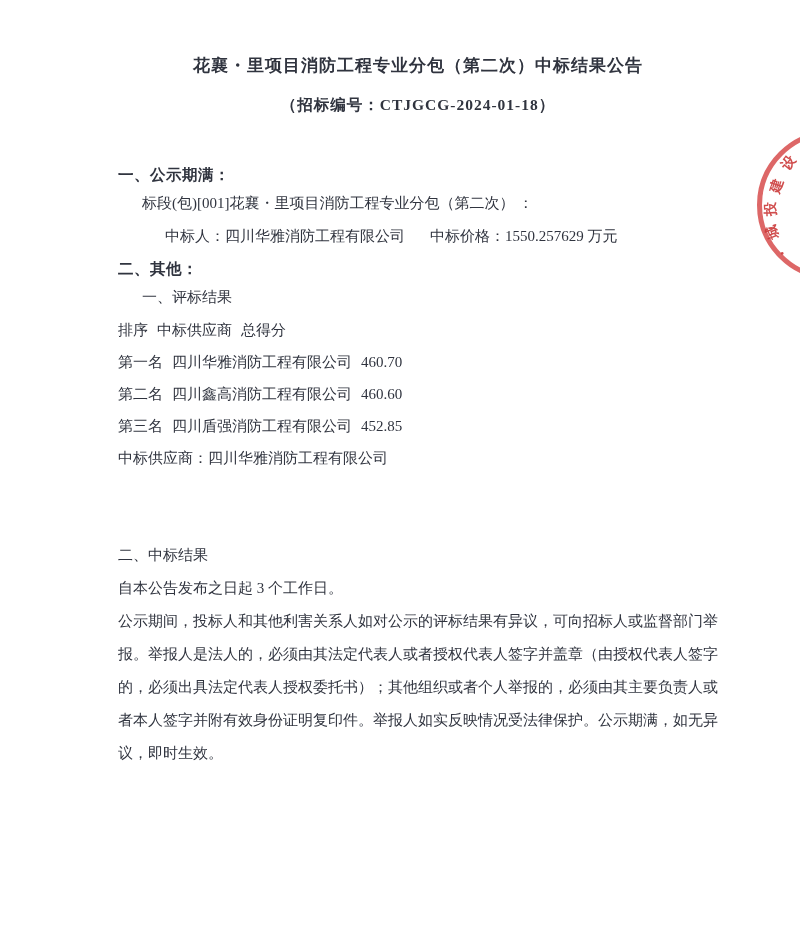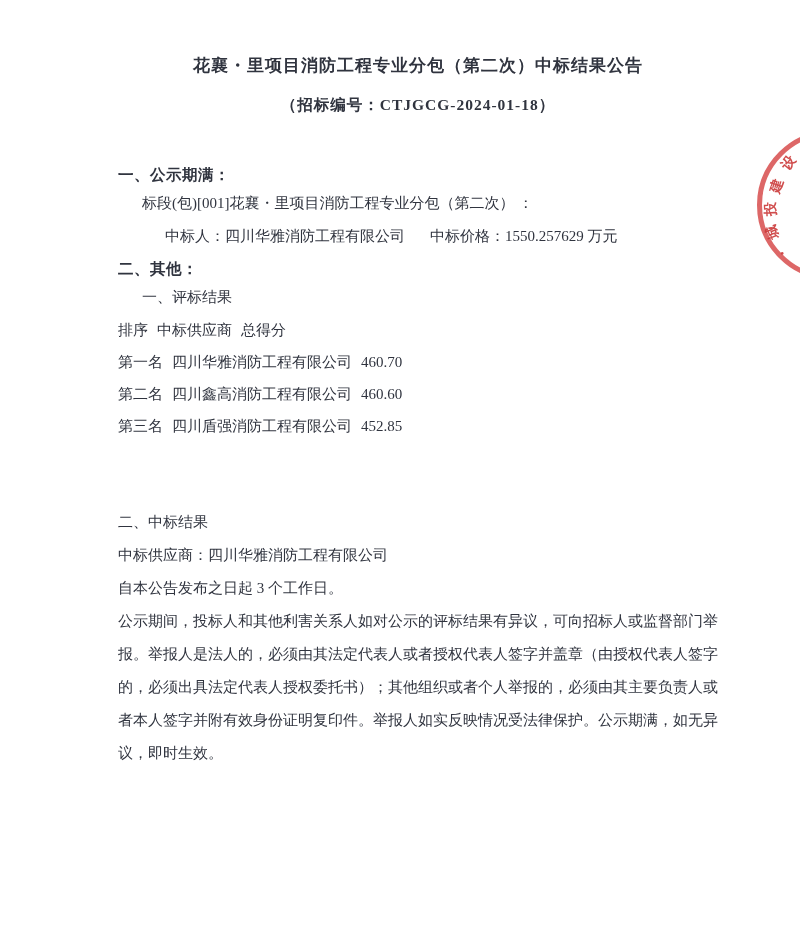--- a/index.html
+++ b/index.html
@@ -89,20 +89,20 @@
     <div class="row-line">
       <span class="cell">第一名</span><span class="cell">四川华雅消防工程有限公司</span><span>460.70</span>
     </div>
     <div class="row-line">
       <span class="cell">第二名</span><span class="cell">四川鑫高消防工程有限公司</span><span>460.60</span>
     </div>
     <div class="row-line">
       <span class="cell">第三名</span><span class="cell">四川盾强消防工程有限公司</span><span>452.85</span>
     </div>
 
+    <div class="line">中标供应商：四川华雅消防工程有限公司</div>
     <div class="line mt-result">二、中标结果</div>
-    <div class="line">中标供应商：四川华雅消防工程有限公司</div>
 
     <div class="line">自本公告发布之日起 3 个工作日。</div>
     <div class="para">公示期间，投标人和其他利害关系人如对公示的评标结果有异议，可向招标人或监督部门举报。举报人是法人的，必须由其法定代表人或者授权代表人签字并盖章（由授权代表人签字的，必须出具法定代表人授权委托书）；其他组织或者个人举报的，必须由其主要负责人或者本人签字并附有效身份证明复印件。举报人如实反映情况受法律保护。公示期满，如无异议，即时生效。</div>
 
   </div>
 </div>
 
 </body></html>

